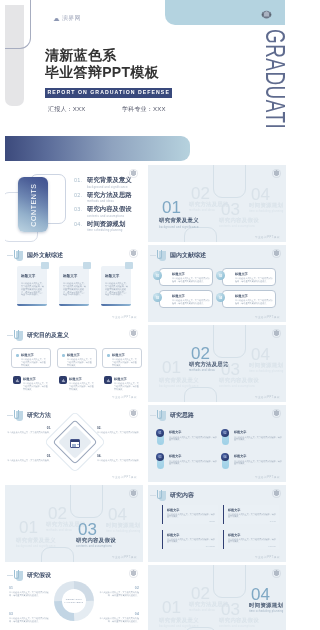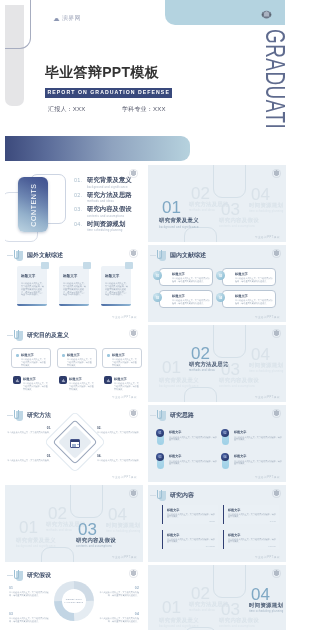--- a/index.html
+++ b/index.html
@@ -151,20 +151,21 @@
         <path d="M5.6 8.4 A8 8 0 0 0 5.6 15.6"></path>
           <path d="M18.4 8.4 A8 8 0 0 1 18.4 15.6"></path>
       </g>
     </svg>
     <div class="cov-logo">
       <svg width="7" height="6" viewBox="0 0 18 14">
         <path d="M1 12 H17 L14.5 9.5 A5.2 5.2 0 0 0 4 9.5 Z" fill="#7a86a6"></path>
       </svg>
       <span class="cov-logo-text">演界网</span>
     </div>
+    <div class="cov-title">清新蓝色系</div>
     <div class="cov-title2">毕业答辩PPT模板</div>
     <div class="cov-band">REPORT ON GRADUATION DEFENSE</div>
     <div class="cov-meta-l">汇报人：XXX</div>
     <div class="cov-meta-r">学科专业：XXX</div>
     <div class="cov-vert">GRADUATION</div>
   </section>
 
   <div class="gbar"></div>
 
   <section class="slide left" style="top:165px">

